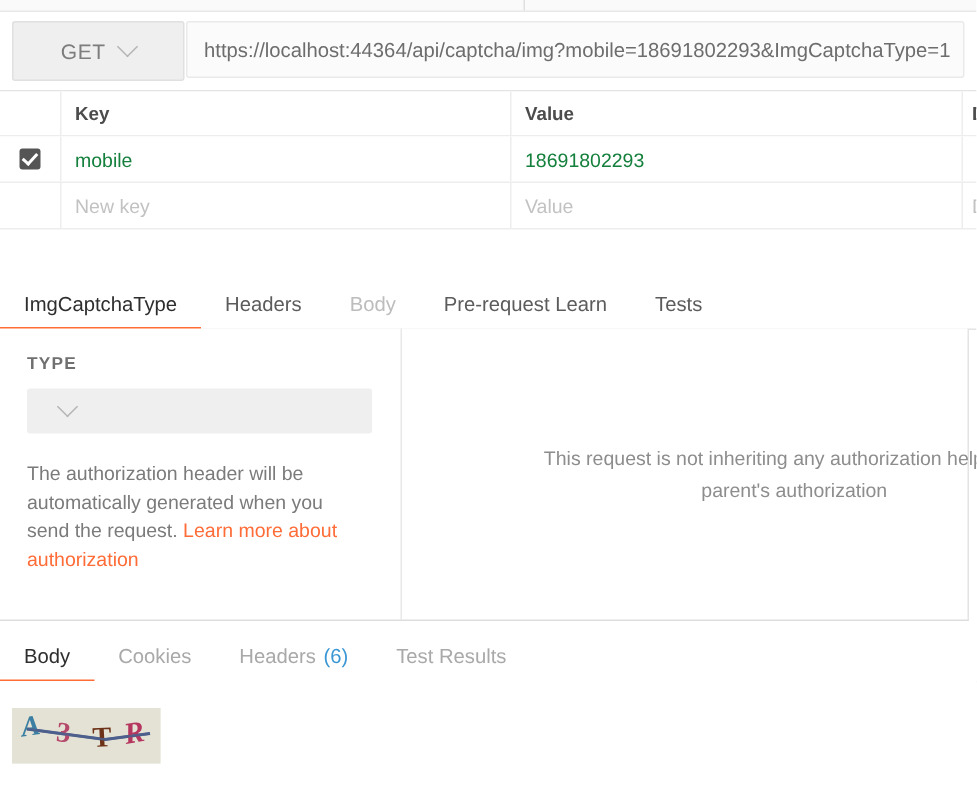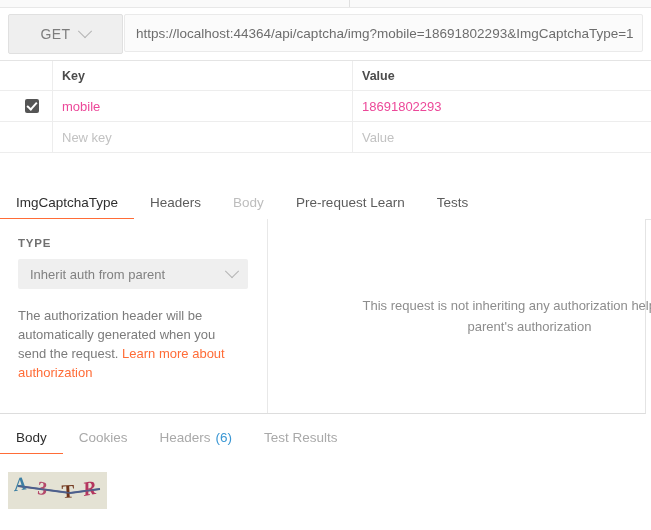--- a/index.html
+++ b/index.html
@@ -90,21 +90,20 @@
     position: absolute;
     left: 0; top: 60px;
     width: 651px;
     border-top: 1px solid #e4e4e4;
   }
   .prow {
     display: flex;
     height: 30px;
     border-bottom: 1px solid #ededed;
     background: #ffffff;
-    padding-left: 12px;
   }
   .prow.head {
     height: 29px;
     background: #ffffff;
   }
   .c-check {
     width: 40px;
     flex: 0 0 40px;
     border-right: 1px solid #ededed;
     display: flex;
@@ -137,21 +136,21 @@
     overflow: hidden;
     box-sizing: border-box;
   }
   .hdr-txt {
     font-size: 12.5px;
     font-weight: bold;
     color: #4c4c4c;
   }
   .cell-txt {
     font-size: 13px;
-    color: #ec4899;
+    color: #15803d;
   }
   .cell-ph {
     font-size: 13px;
     color: #c2c2c2;
   }
   .checkbox {
     width: 14px; height: 14px;
     background: #555555;
     border-radius: 2px;
     position: relative;
@@ -392,21 +391,20 @@
   <div class="rtab">
     <span>Tests</span>
   </div>
 </div>
 
 <div id="auth-area">
 
   <div id="auth-left">
     <div id="type-label">TYPE</div>
     <div id="auth-type-select">
-      <span id="auth-type-text">Inherit auth from parent</span>
       <span class="chev"></span>
     </div>
     <div id="auth-help">
       <span>The authorization header will be automatically generated when you send the request. </span><span id="auth-link">Learn more about authorization</span>
     </div>
   </div>
 
   <div id="auth-right">
     <div id="auth-right-msg">
       <span>This request is not inheriting any authorization helper at th</span>

